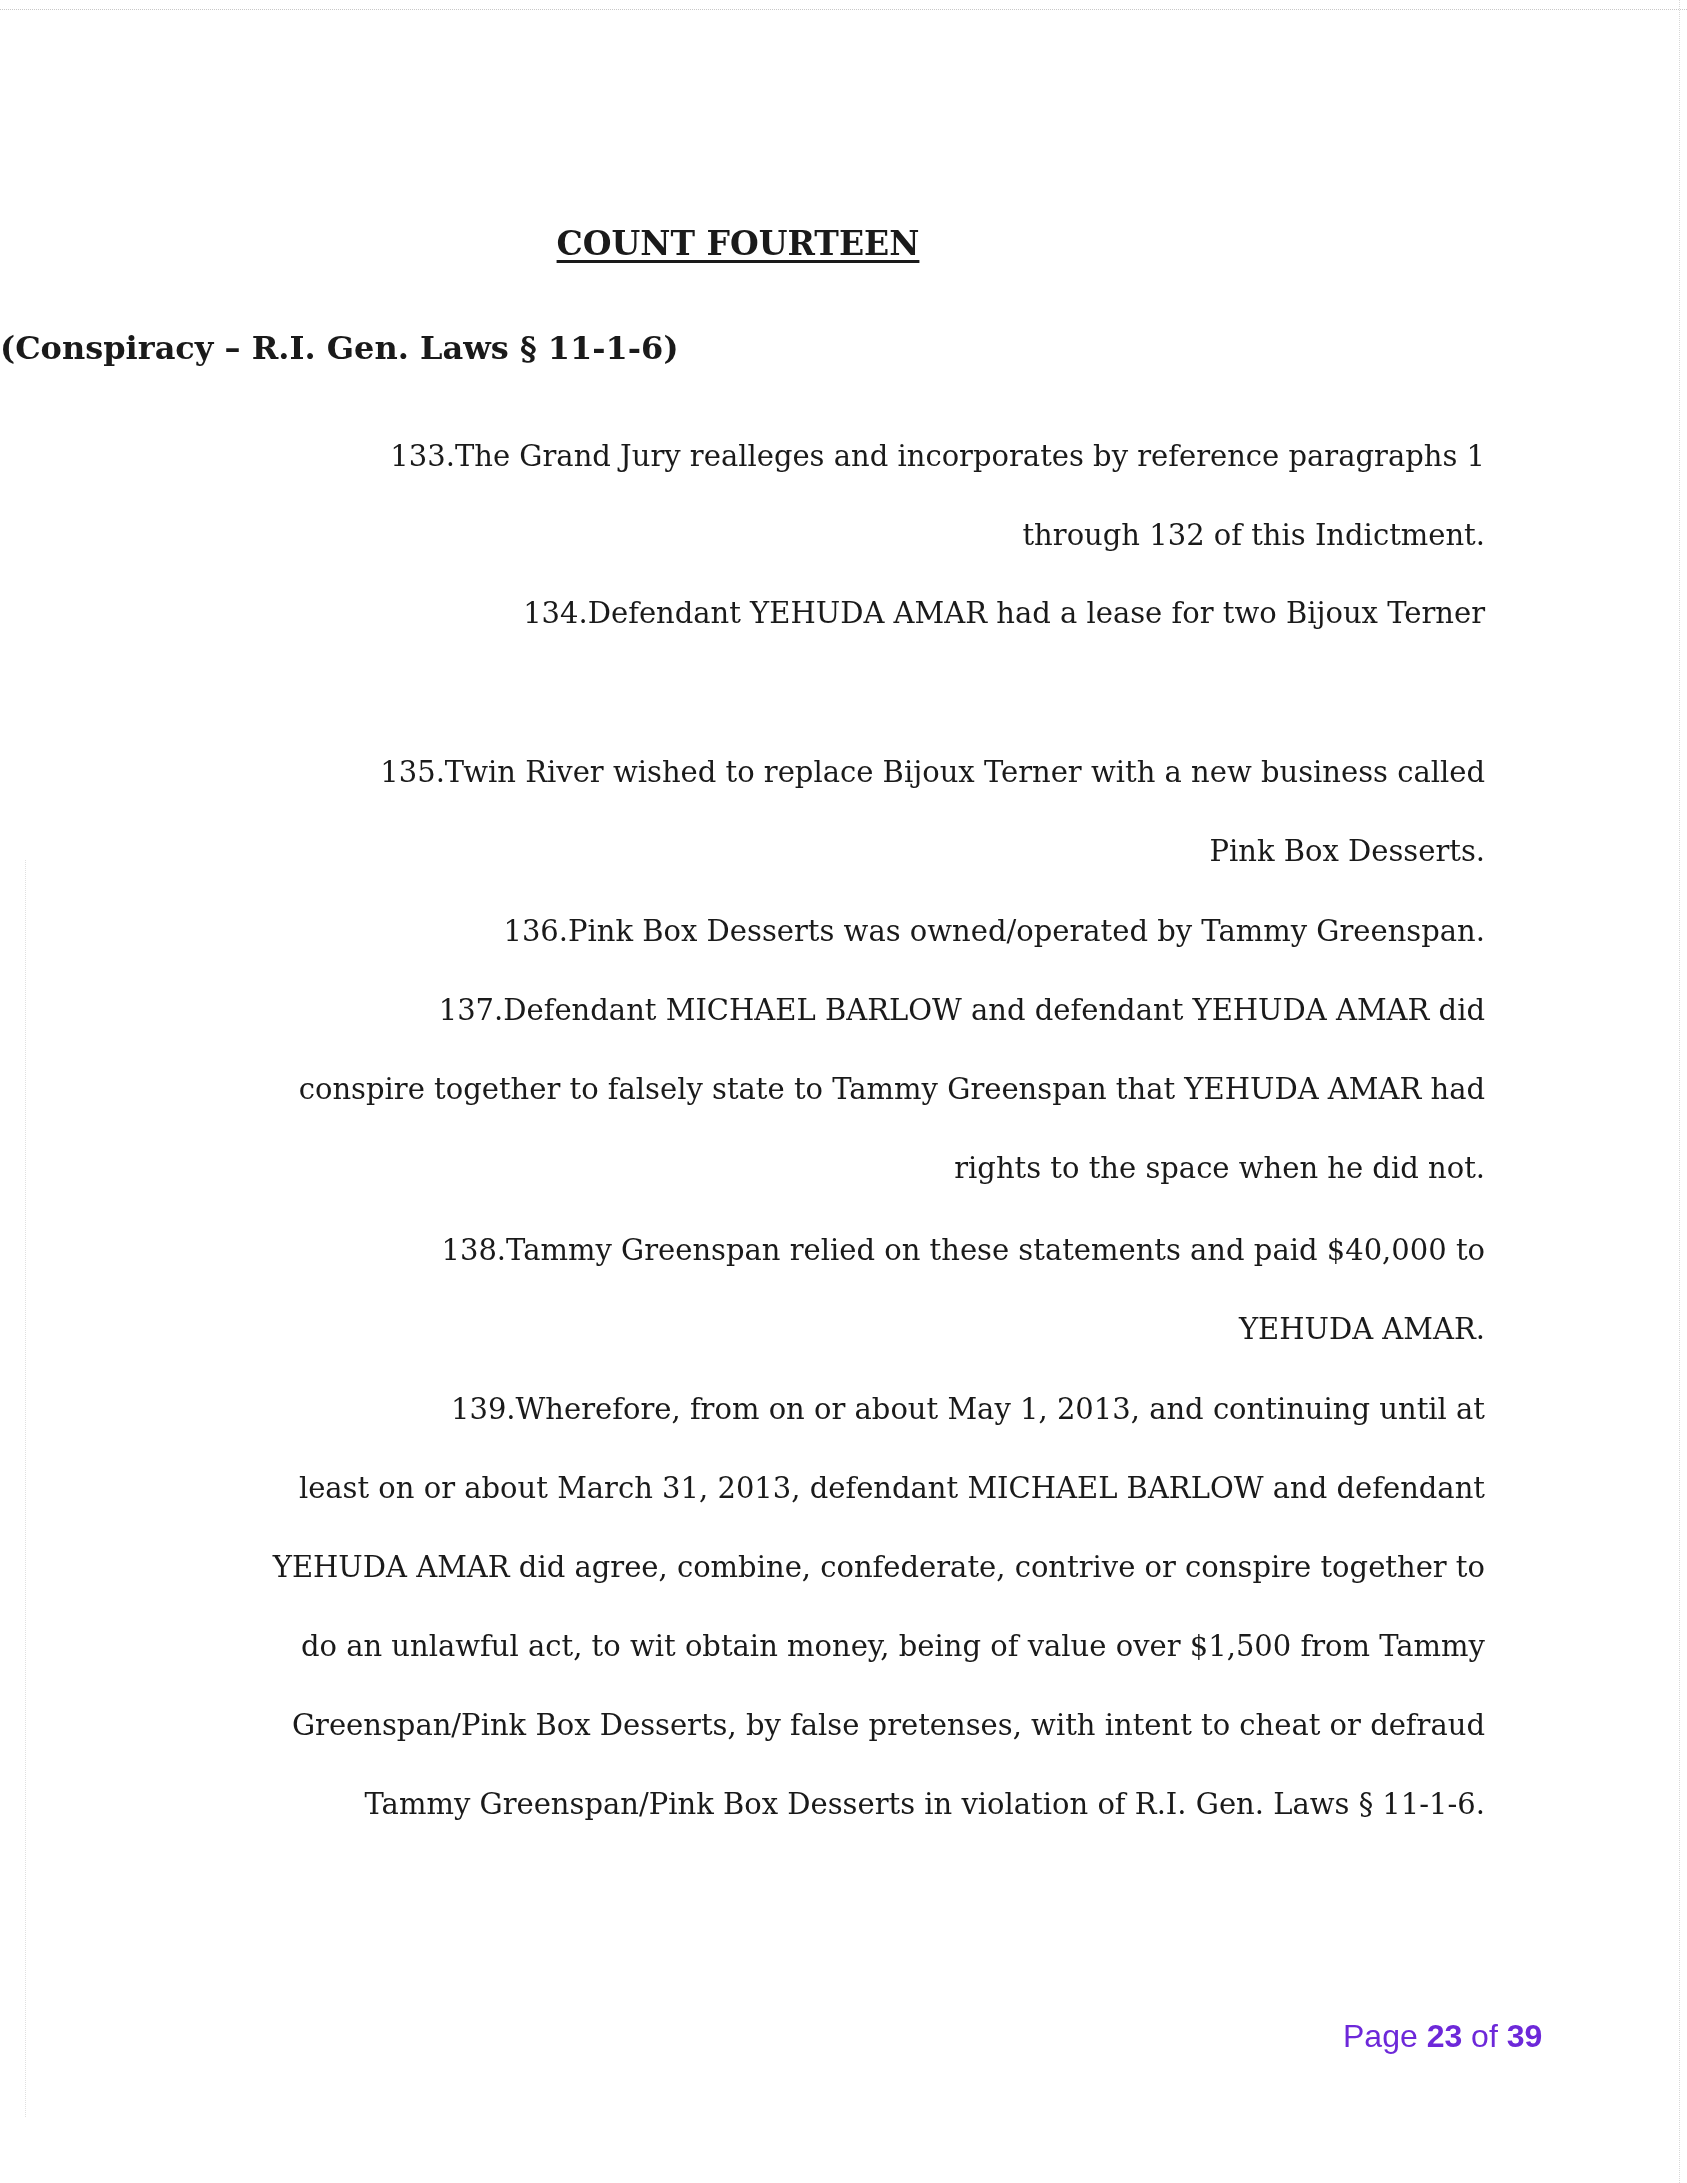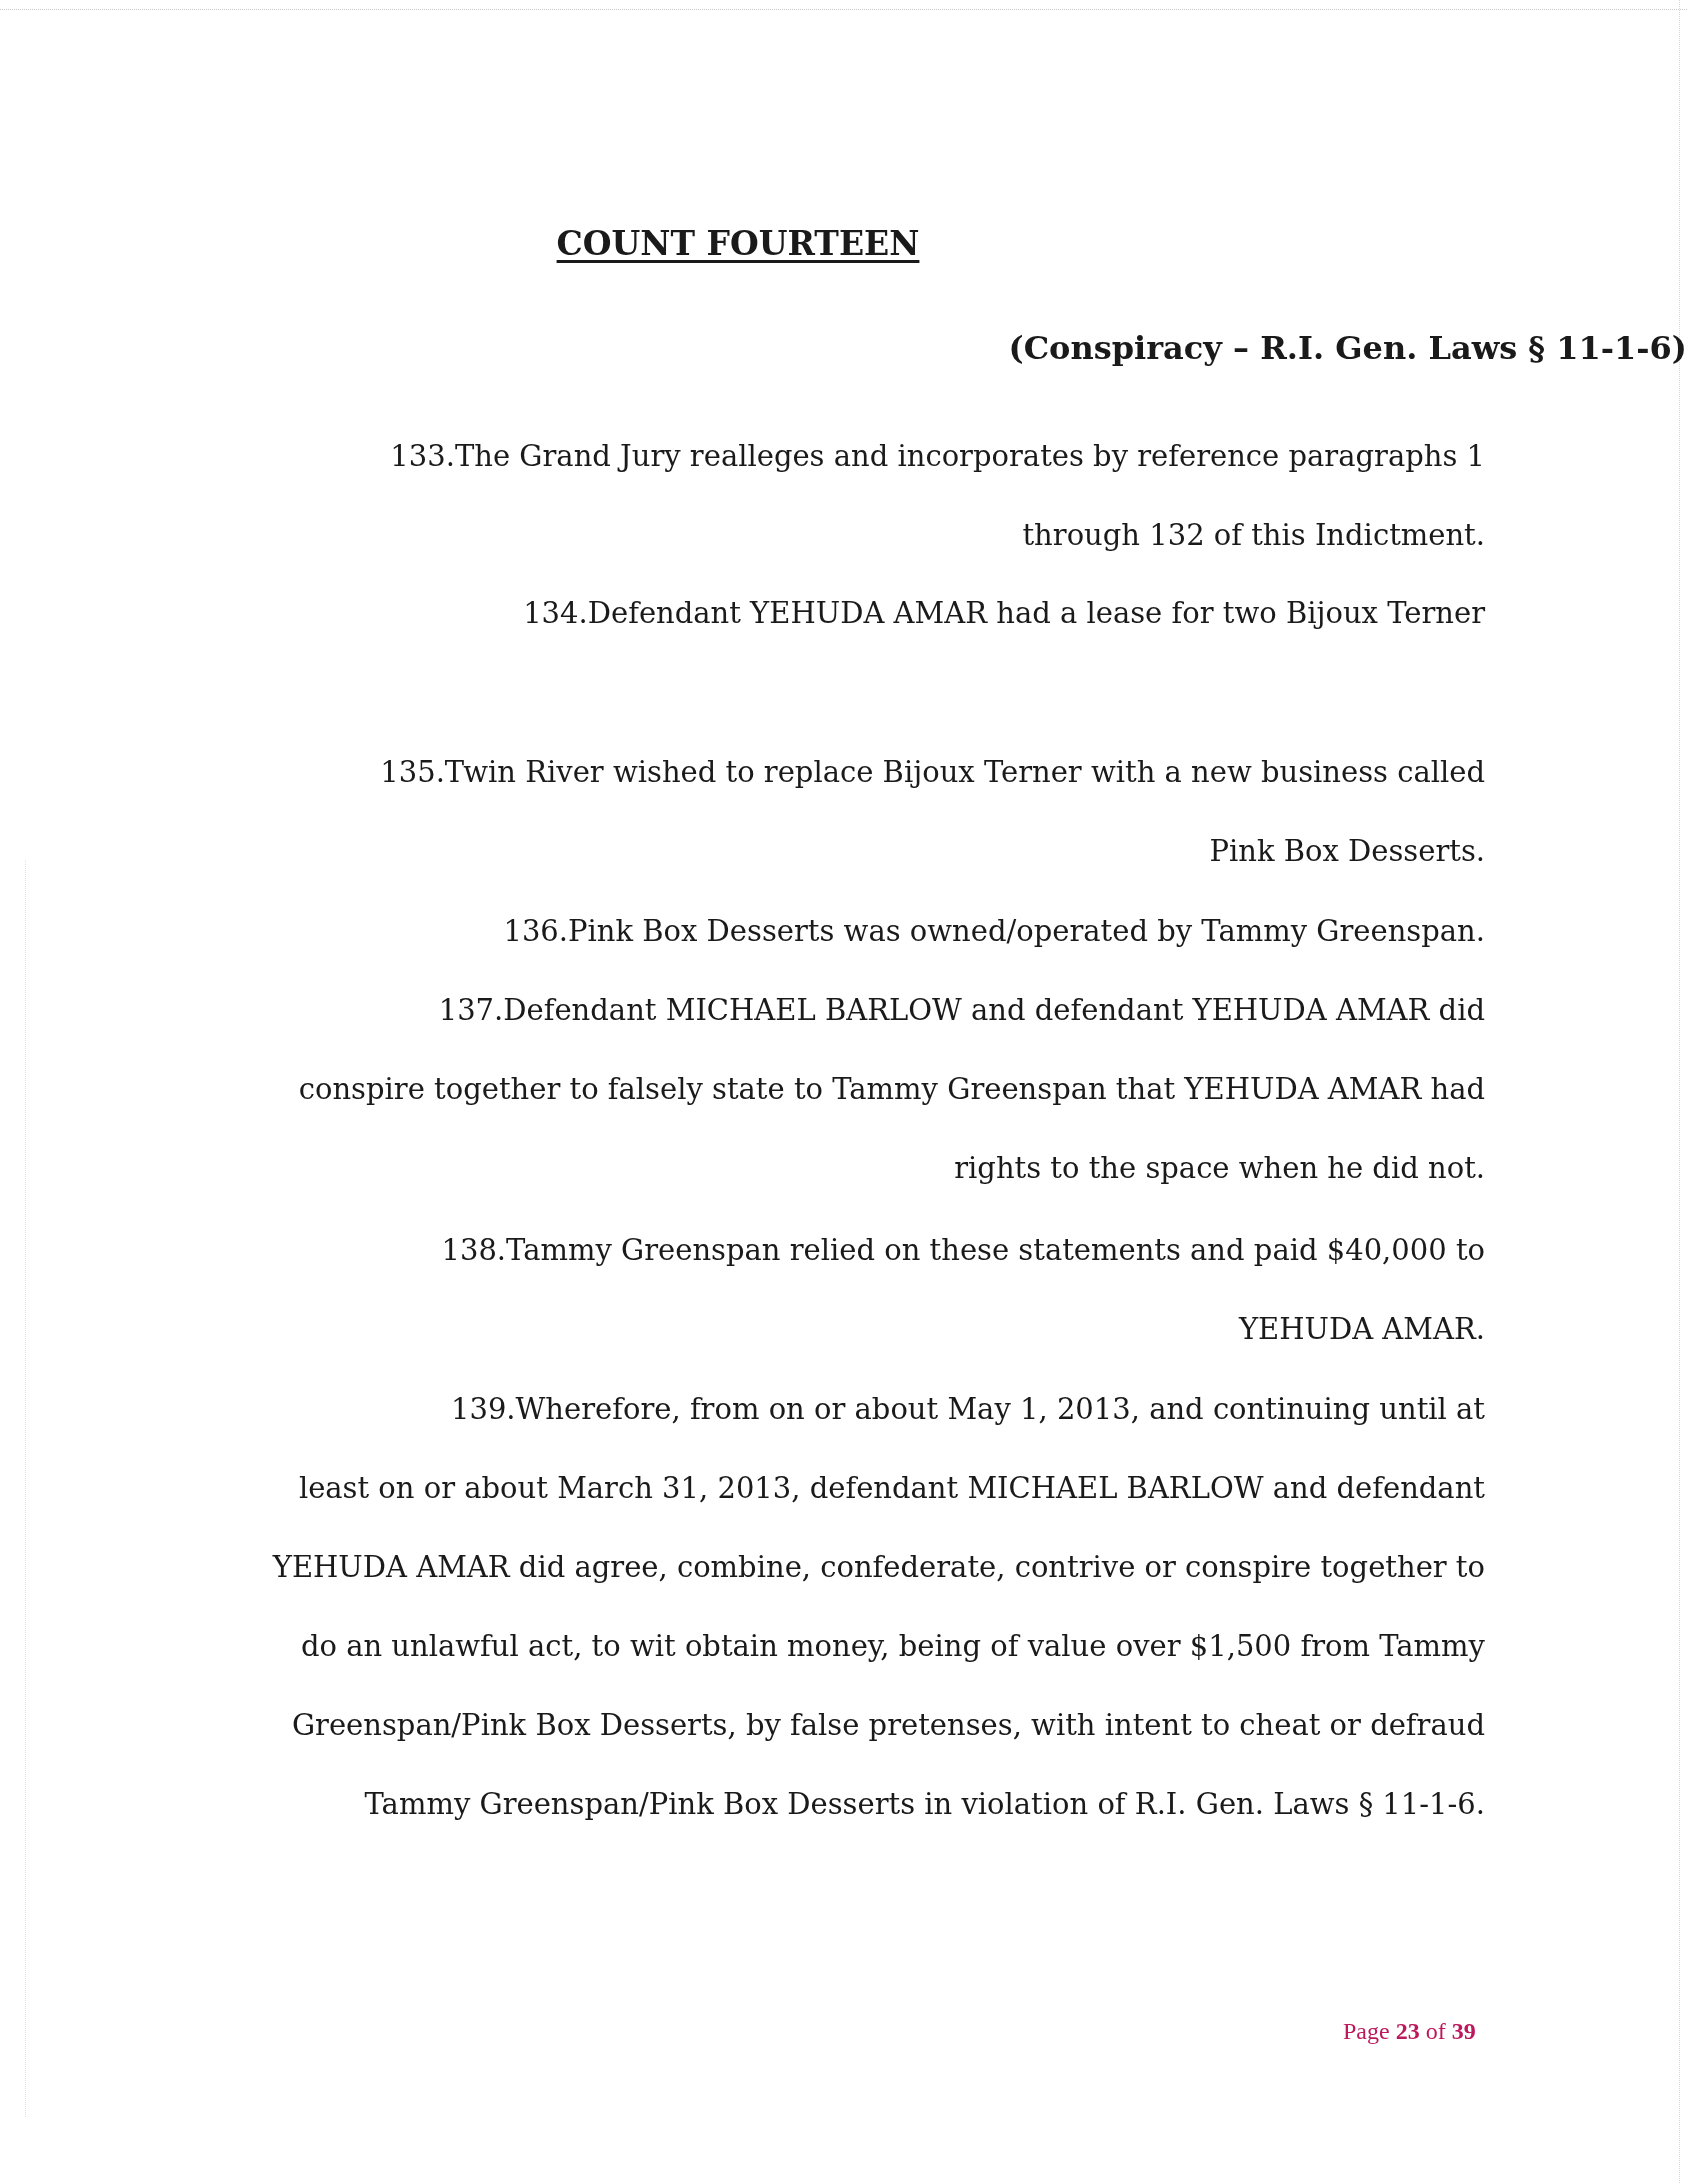--- a/index.html
+++ b/index.html
@@ -1,26 +1,26 @@
 <!DOCTYPE html>
 <html style="font-size:10.6px"><head>
 <meta charset="utf-8">
 <style>
   html, body { margin: 0; padding: 0; background: #ffffff; }
   body { width: 1687px; height: 2183px; position: relative; overflow: hidden; font-family: "DejaVu Serif", "Liberation Serif", serif; color: #1a1a1a; }
   .scan-top { position: absolute; left: 0; top: 0; width: 1687px; height: 9.3px; border-bottom: 1.3px dotted #c8c8c8; }
   .scan-right { position: absolute; right: 6.6px; top: 0; width: 0; height: 2183px; border-left: 1.3px dotted #d8d8d8; }
   .scan-left { position: absolute; left: 25px; top: 860px; width: 0; height: 1257px; border-left: 1.3px dotted #e0e0e0; }
   .title { position: absolute; left: 0; width: 1476px; top: 224px; text-align: center; font-weight: bold; font-size: 33px; text-decoration: underline; text-underline-offset: 5.3px; letter-spacing: 0px; }
-  .subtitle { position: absolute; left: 0; width: 1687px; top: 329px; text-align: right; font-weight: bold; font-size: 32px; }
+  .subtitle { position: absolute; left: 0; width: 1687px; top: 329px; text-align: left; font-weight: bold; font-size: 32px; }
   .para { position: absolute; left: 215px; width: 1270px; font-size: 29px; line-height: 79px; }
   .line { white-space: nowrap; display: block; height: 79px; text-align: right; }
   .line.first { padding-left: 103px; }
   .num { display: inline-block; width: 73px; }
-  .footer { position: absolute; top: 2018px; left: 1343px; font-family: Liberation Serif, serif; font-size: 24px; color: #be185d; }
+  .footer { position: absolute; top: 2018px; left: 1343px; font-family: Liberation Sans, sans-serif; font-size: 32px; color: #6d28d9; }
   .footer b { font-weight: bold; }
 </style>
 </head>
 <body>
 
 <div class="scan-top"></div>
 <div class="scan-right"></div>
 <div class="scan-left"></div>
 
 <div class="title">COUNT FOURTEEN</div>

